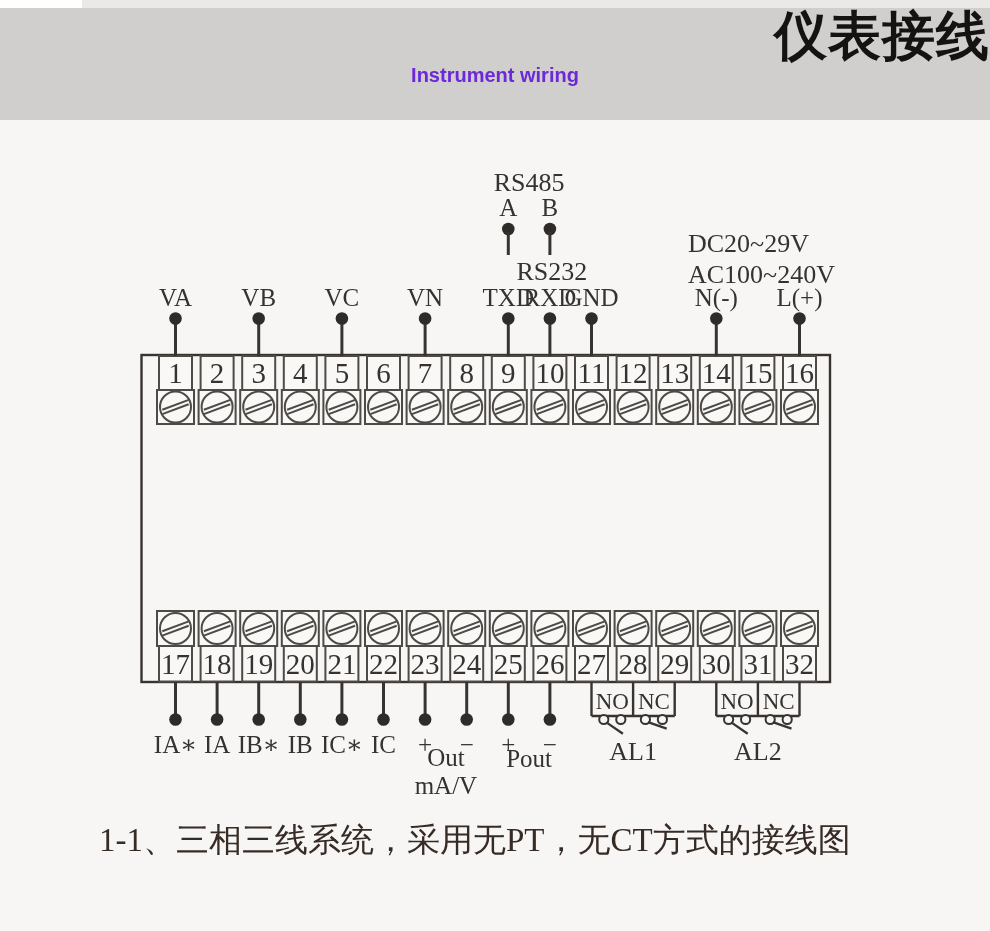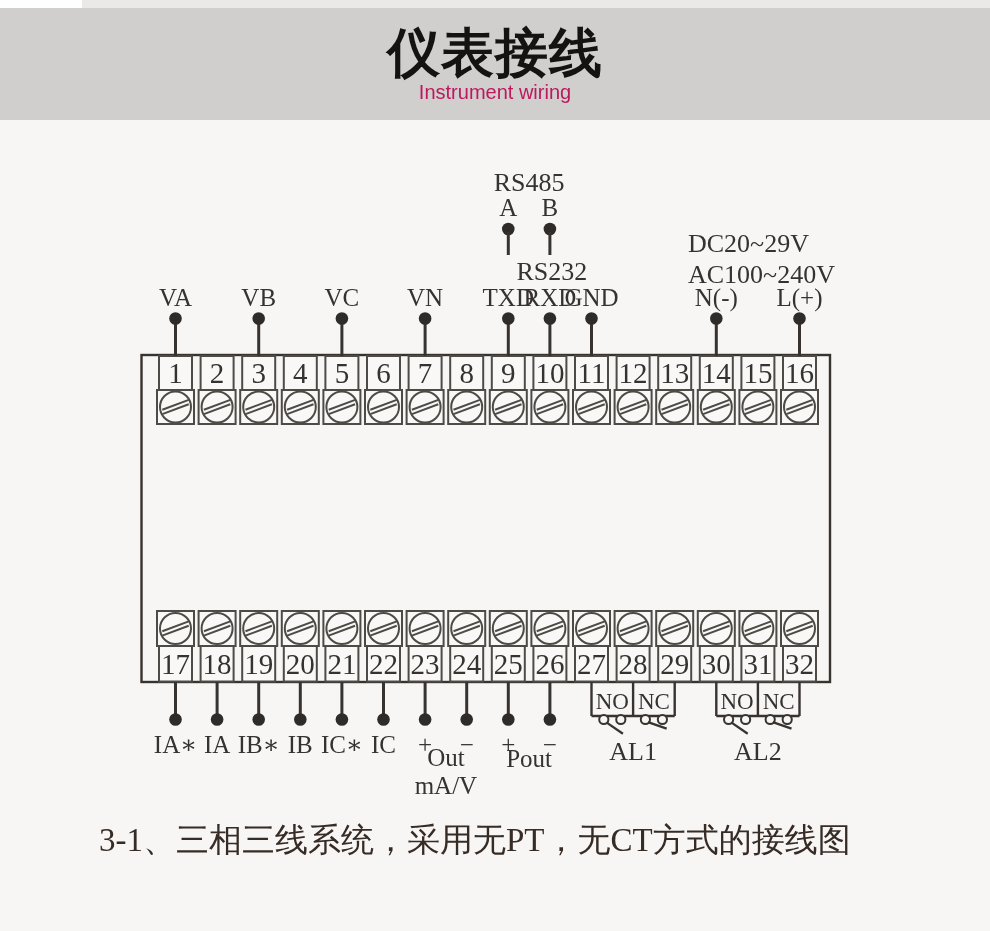--- a/index.html
+++ b/index.html
@@ -8,24 +8,25 @@
     background:#f7f6f5;
     font-family:"Liberation Sans","DejaVu Sans",sans-serif;
   }
   .topstrip{position:absolute;top:0;left:0;width:990px;height:8px;background:#eae9e8;}
   .topstrip .white-seg{width:82px;height:8px;background:#fefefe;}
   .header{
     position:absolute;top:8px;left:0;width:990px;height:112px;
     background:#d0cfce;text-align:center;color:#151312;
   }
   .title{
-    font-weight:700;font-size:53px;line-height:56px;margin-top:17px;
+    font-weight:700;font-size:53px;line-height:56px;margin-top:0;
     letter-spacing:1px;
+    text-align:right;
   }
-  .subtitle{font-size:20px;line-height:22px;color:#be185d;font-weight:400;text-align:center;}
+  .subtitle{font-size:20px;line-height:22px;color:#6d28d9;font-weight:700;text-align:center;}
   #diagram-svg{position:absolute;left:0;top:0;}
   #diagram-svg text{
     font-family:"Liberation Serif","DejaVu Serif",serif;
     fill:#363230;
   }
   .caption{
     position:absolute;left:99px;top:816px;
     font-family:"Liberation Serif","DejaVu Serif",serif;
     font-size:33px;line-height:49px;color:#372b25;white-space:nowrap;
   }
@@ -443,14 +444,14 @@
       <line x1="731.2" y1="722.4" x2="747.7" y2="733.8" stroke="#38332f" stroke-width="2.3"></line>
       <text x="778.7" y="708.5" font-size="23" text-anchor="middle">NC</text>
       <circle cx="770.2" cy="719.5" r="4.6" fill="#f7f6f5" stroke="#38332f" stroke-width="2"></circle>
       <circle cx="787.2" cy="719.5" r="4.6" fill="#f7f6f5" stroke="#38332f" stroke-width="2"></circle>
       <line x1="772.8000000000001" y1="722.1" x2="791.5" y2="728.6" stroke="#38332f" stroke-width="2.3"></line>
       <text x="757.9" y="759.5" font-size="26" text-anchor="middle">AL2</text>
     </g>
   </svg>
 
 <div class="caption">
-  <div class="line1">3-1、三相三线系统，采用无PT，无CT方式的接线图</div>
+  <div class="line1">1-1、三相三线系统，采用无PT，无CT方式的接线图</div>
 </div>
 
 </body></html>

